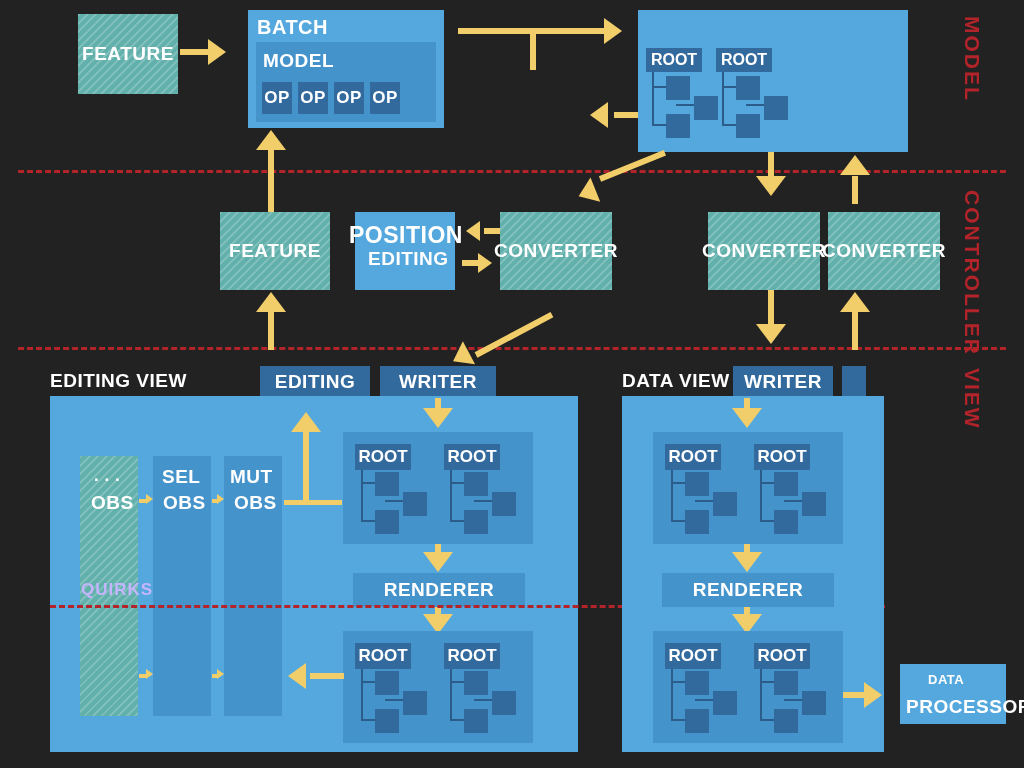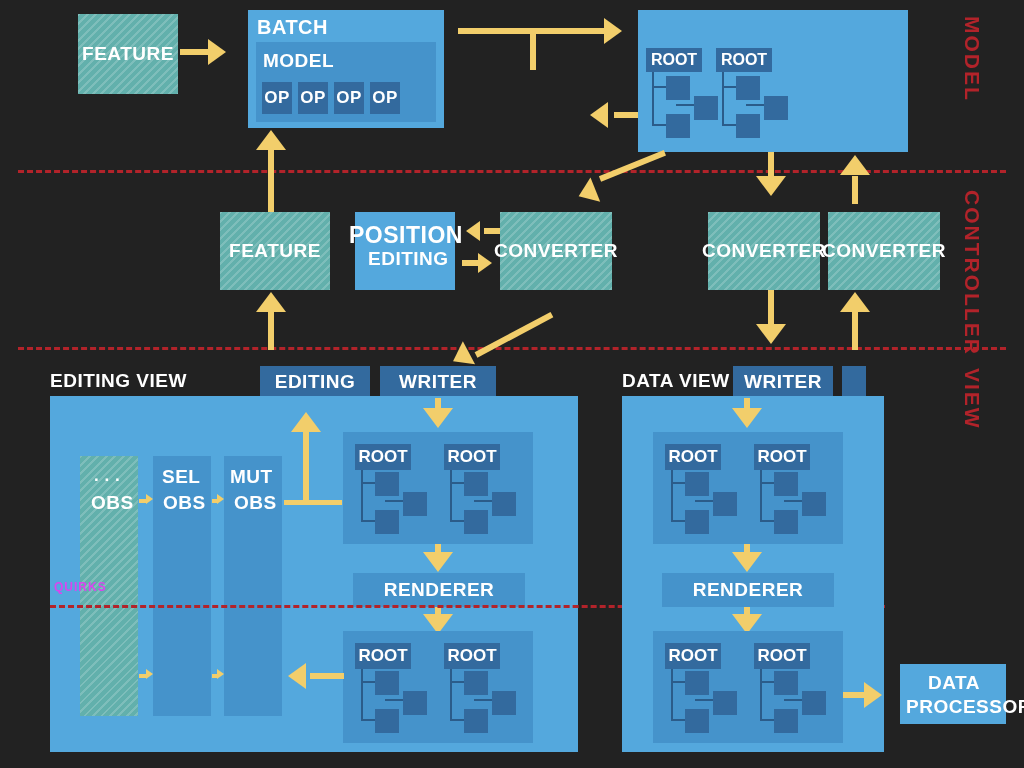--- a/index.html
+++ b/index.html
@@ -50,22 +50,22 @@
   .ah-r-s{border-top:10px solid transparent;border-bottom:10px solid transparent;border-left:14px solid #f2ce6b;}
   .ah-l-s{border-top:10px solid transparent;border-bottom:10px solid transparent;border-right:14px solid #f2ce6b;}
 
   .ah-tiny-r{border-top:5px solid transparent;border-bottom:5px solid transparent;border-left:7px solid #f2ce6b;}
 
   
   .sectitle{position:absolute;color:#ffffff;font-weight:700;font-size:19px;
             letter-spacing:.5px;white-space:nowrap;}
   .innertitle{position:absolute;color:#ffffff;font-weight:700;font-size:17px;
             letter-spacing:.5px;white-space:nowrap;}
-  .quirks{position:absolute;color:#d946ef;font-weight:700;font-size:12px;
-          letter-spacing:1px;white-space:nowrap;}
+  .quirks{position:absolute;color:#c4b5fd;font-weight:700;font-size:17px;
+          letter-spacing:1px;white-space:nowrap;margin-left:27px;}
 </style>
 </head>
 <body>
 
 <div id="stage">
 
   <div class="dash" style="left:18px;top:170px;width:988px;"></div>
   <div class="dash" style="left:18px;top:347px;width:988px;"></div>
 
   <div class="band" style="left:984px;top:16px;transform:rotate(90deg);">MODEL</div>
@@ -321,16 +321,16 @@
     <div class="ln" style="left:30px;top:56px;width:22px;height:2px;"></div>
     <div class="nd" style="left:20px;top:28px;width:24px;height:24px;"></div>
     <div class="nd" style="left:48px;top:48px;width:24px;height:24px;"></div>
     <div class="nd" style="left:20px;top:66px;width:24px;height:24px;"></div>
   </div>
 
   <div class="ar" style="left:843px;top:692px;width:24px;height:6px;"></div>
   <div class="arh ah-r" style="left:864px;top:682px;"></div>
 
   <div class="abs lblue" style="left:900px;top:664px;width:106px;height:60px;"></div>
-  <div class="innertitle" style="left:928px;top:672px;font-size:19px;">DATA</div>
+  <div class="innertitle" style="left:928px;top:672px;font-size:13px;">DATA</div>
   <div class="innertitle" style="left:906px;top:696px;font-size:19px;">PROCESSOR</div>
 
 </div>
 
 </body></html>

